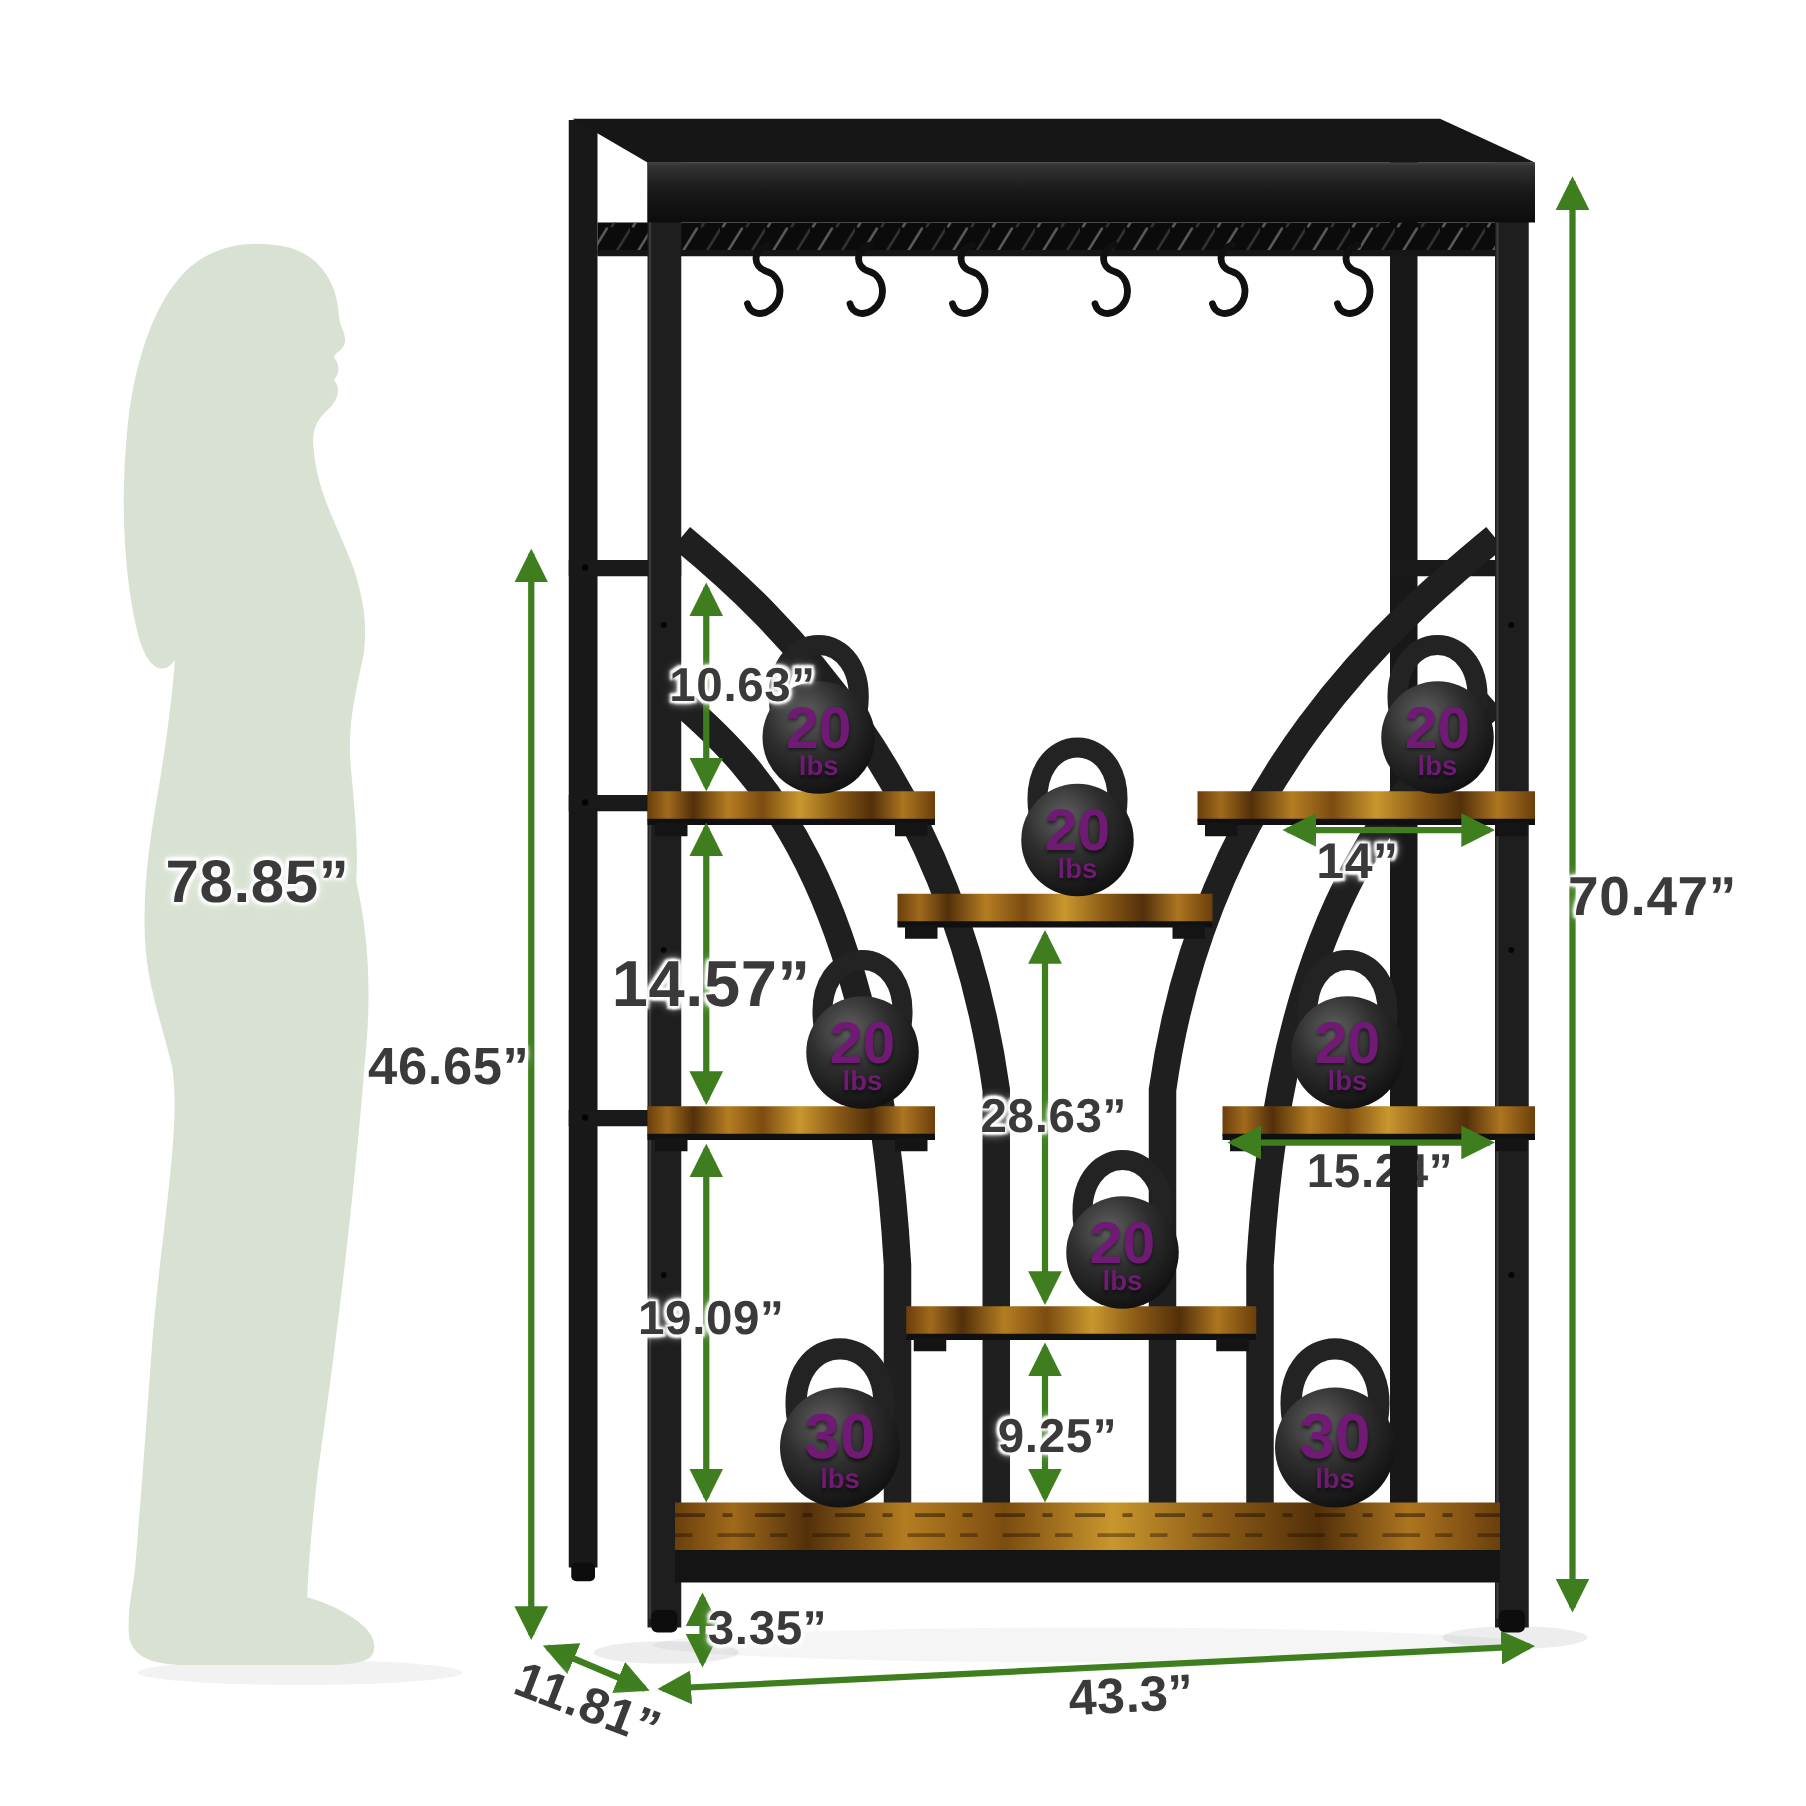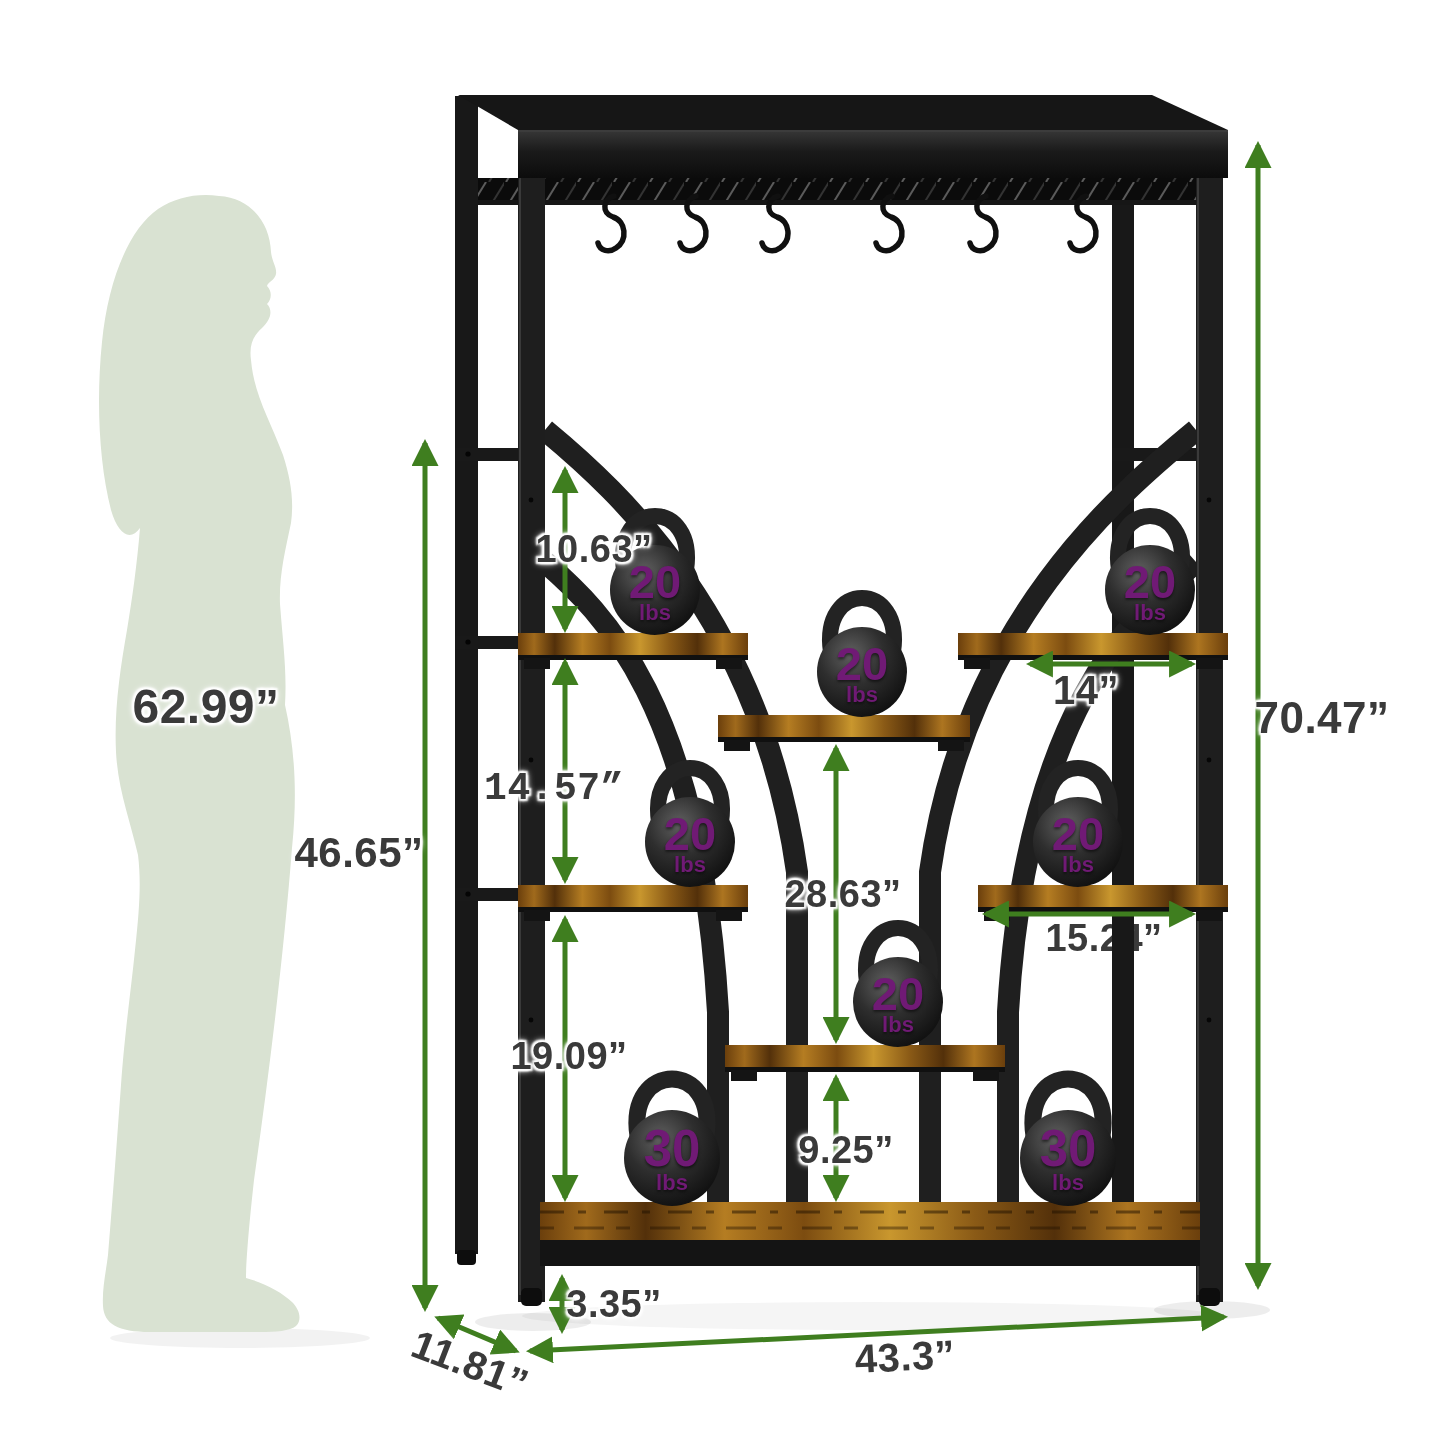--- a/index.html
+++ b/index.html
@@ -262,25 +262,25 @@
       <line x1="836" y1="1078" x2="836" y2="1198" marker-start="url(#ah)" marker-end="url(#ah)"></line>
       <line x1="562" y1="1278" x2="562" y2="1330" marker-start="url(#ah)" marker-end="url(#ah)"></line>
       <line x1="1030" y1="664" x2="1192" y2="664" marker-start="url(#ah)" marker-end="url(#ah)"></line>
       <line x1="986" y1="914" x2="1192" y2="914" marker-start="url(#ah)" marker-end="url(#ah)"></line>
       <line x1="530" y1="1351" x2="1224" y2="1317" marker-start="url(#ah)" marker-end="url(#ah)"></line>
       <line x1="438" y1="1318" x2="516" y2="1351" marker-start="url(#ah)" marker-end="url(#ah)"></line>
     </g>
   </svg>
 
   <div class="layer">
-    <div class="dim" style="left:206px;top:706px;font-size:48px;">62.99”</div>
+    <div class="dim" style="left:206px;top:706px;font-size:48px;">78.85”</div>
     <div class="dim" style="left:359px;top:853px;font-size:42px;">46.65”</div>
     <div class="dim" style="left:1322px;top:718px;font-size:44px;">70.47”</div>
     <div class="dim" style="left:572px;top:549px;font-size:38px;margin-left:22px;">10.63”</div>
-    <div class="dim" style="left:554px;top:788px;font-size:38px;font-family:Liberation Mono, monospace;">14.57”</div>
+    <div class="dim" style="left:569px;top:788px;font-size:52px;">14.57”</div>
     <div class="dim" style="left:569px;top:1056px;font-size:38px;text-align:right;">19.09”</div>
     <div class="dim" style="left:843px;top:894px;font-size:38px;">28.63”</div>
     <div class="dim" style="left:846px;top:1150px;font-size:38px;">9.25”</div>
     <div class="dim" style="left:1086px;top:690px;font-size:40px;">14”</div>
     <div class="dim" style="left:614px;top:1304px;font-size:38px;">3.35”</div>
     <div class="dim rot-depth" style="left:470px;top:1364px;font-size:40px;">11.81”</div>
     <div class="dim rot-width" style="left:905px;top:1357px;font-size:40px;">43.3”</div>
 
     <div class="kb" style="left:655px;top:592px;">
       <span class="w">20</span>

